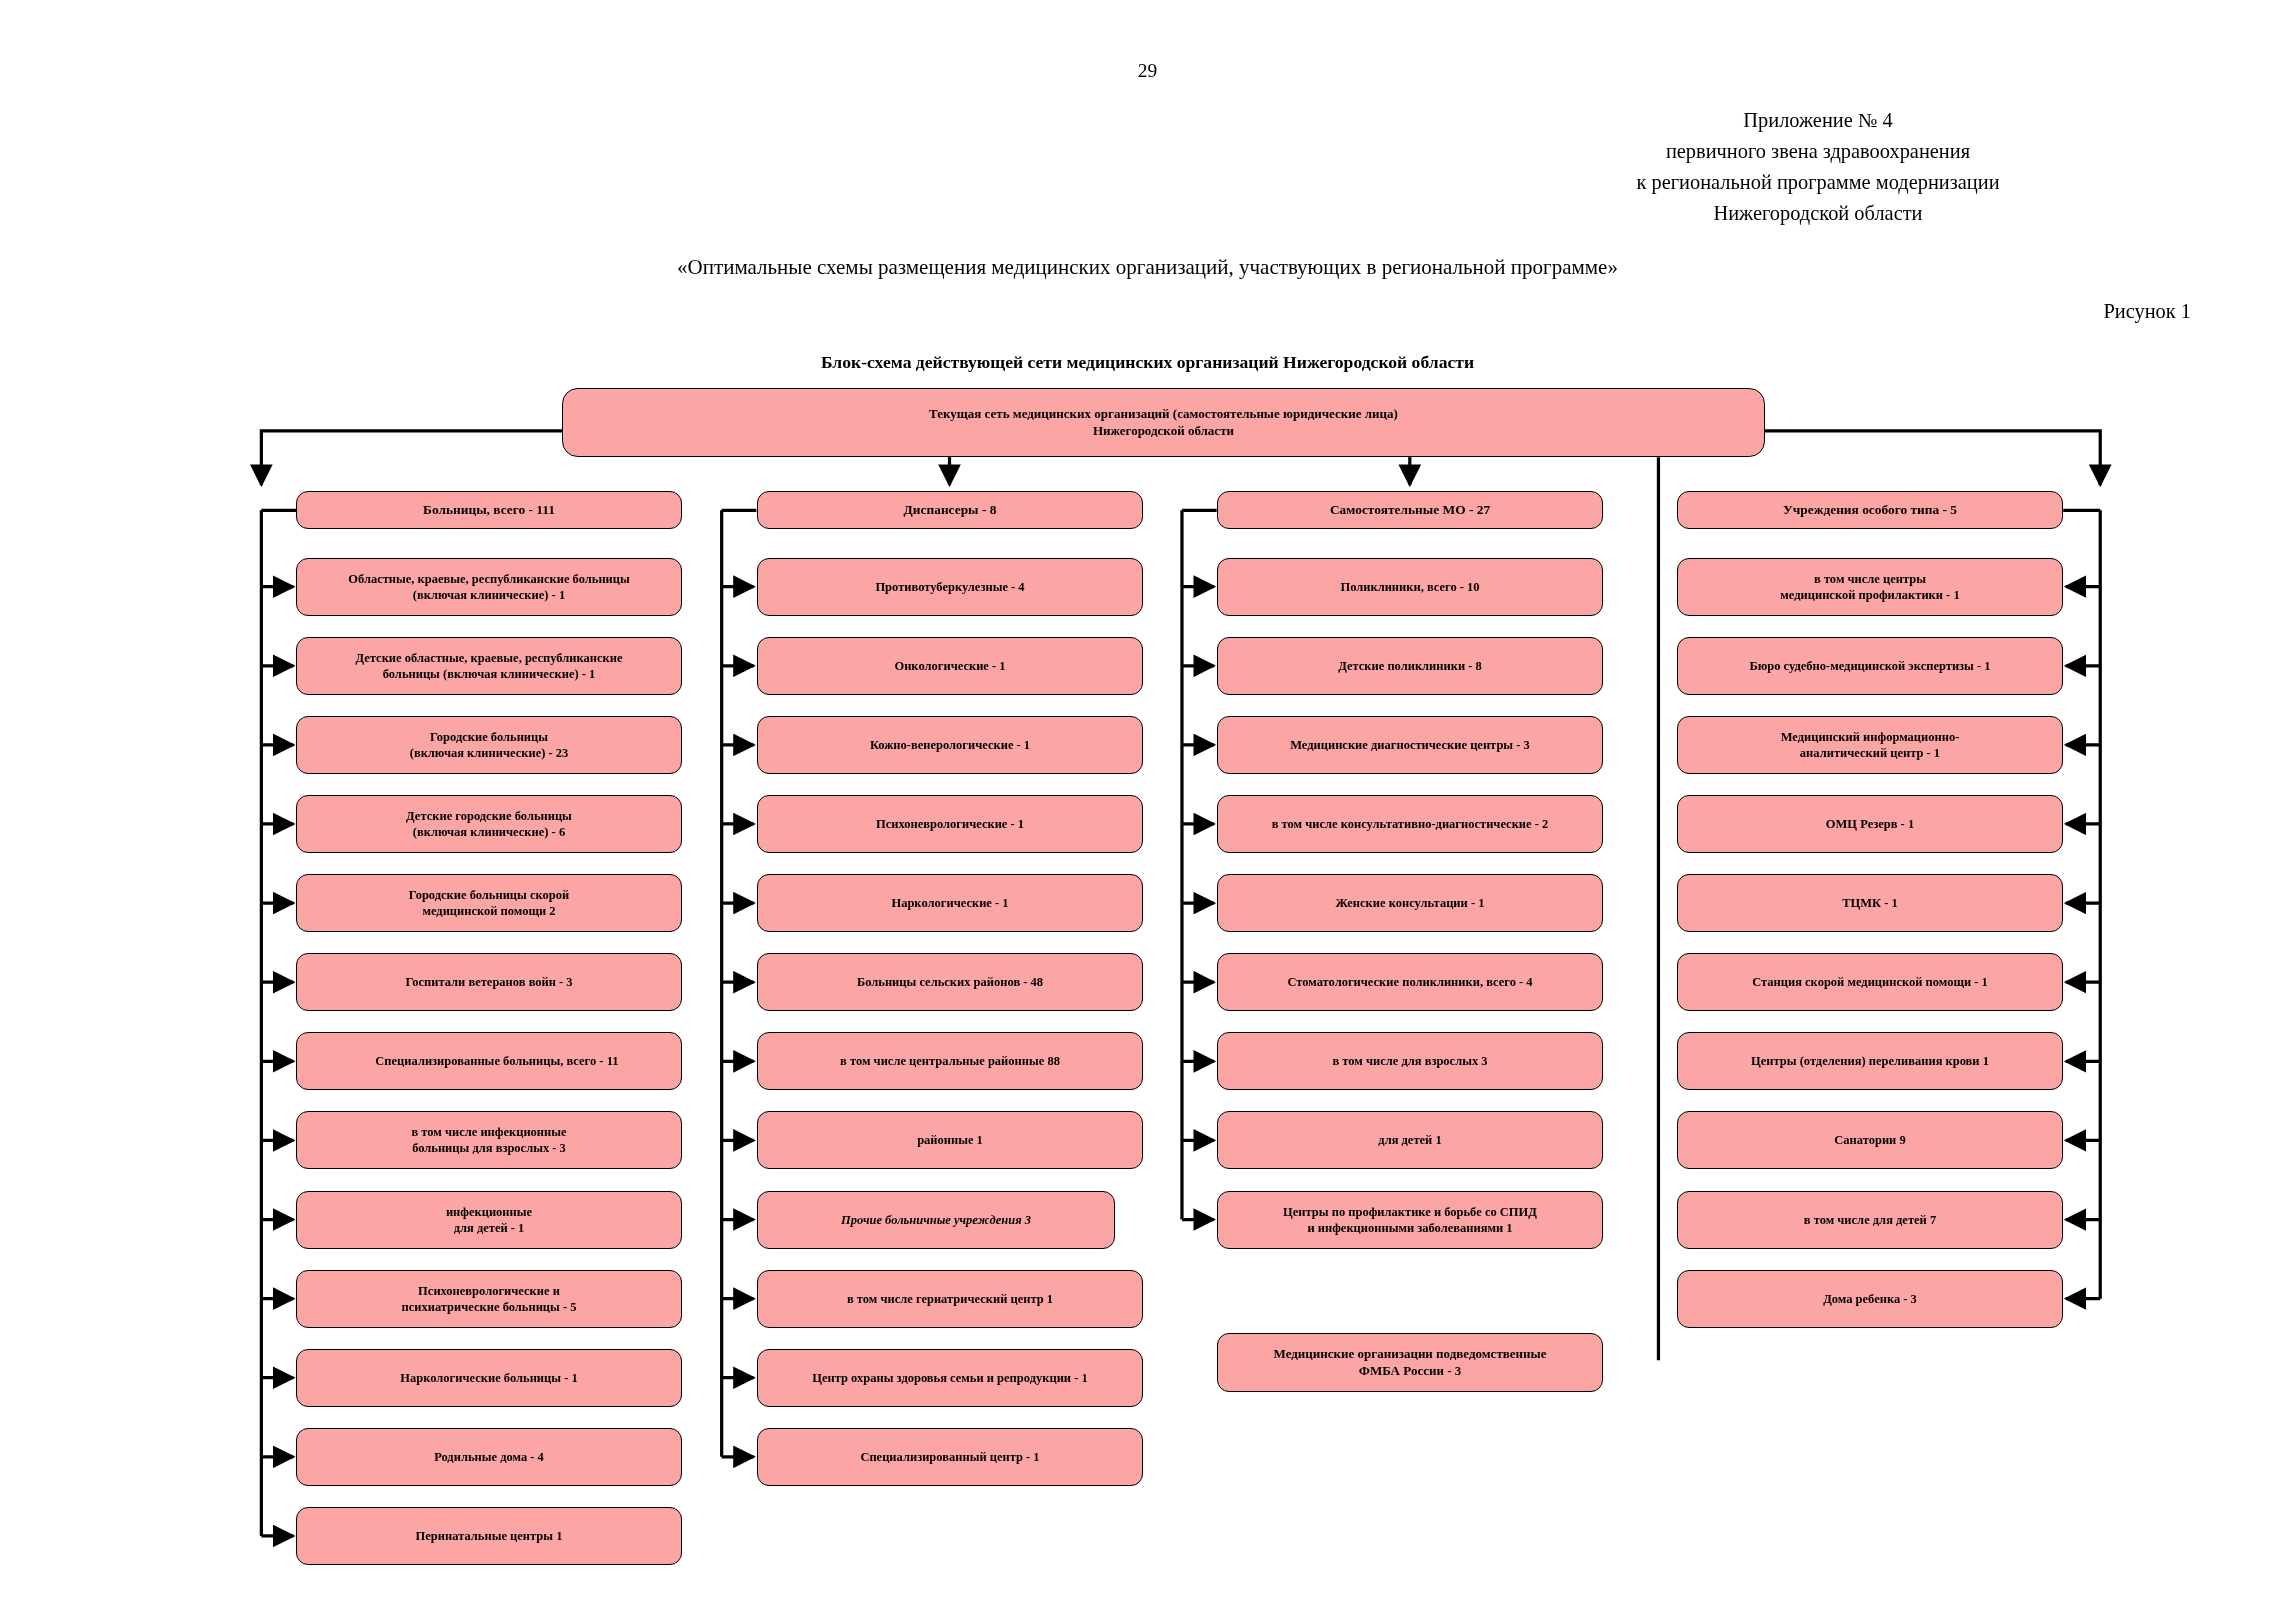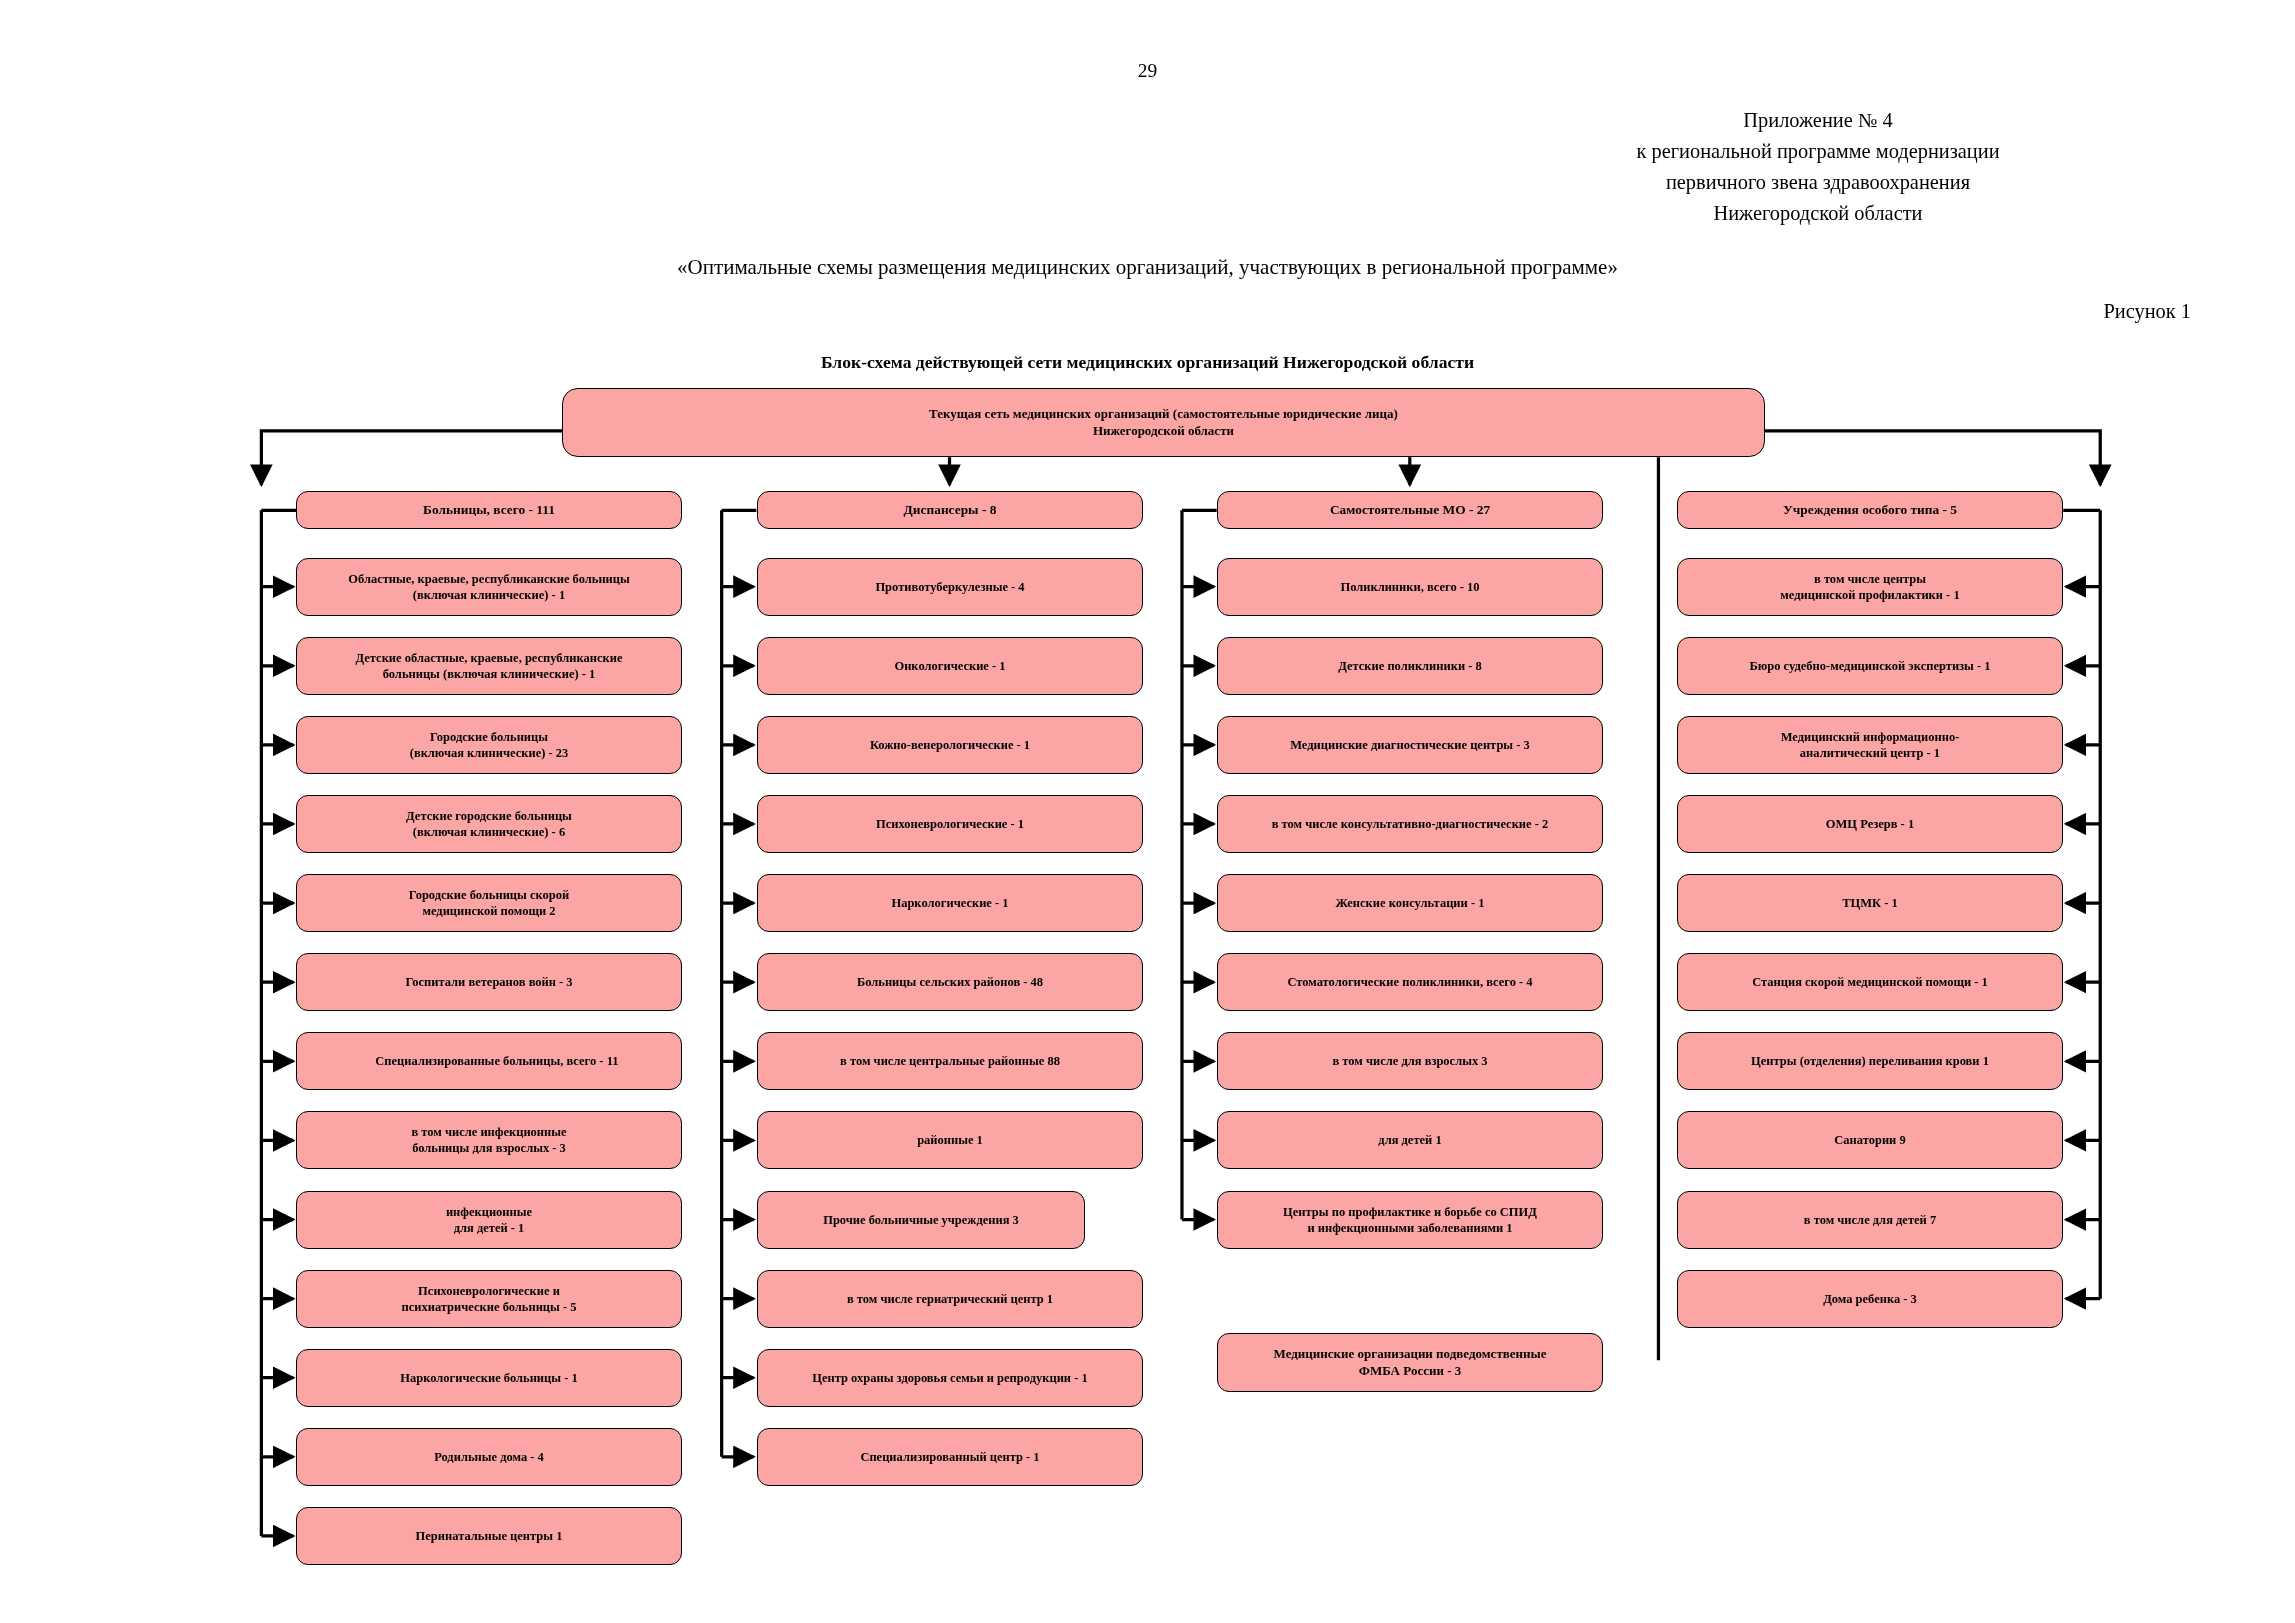--- a/index.html
+++ b/index.html
@@ -105,22 +105,22 @@
     font-size: 13px;
   }
 </style>
 </head>
 <body>
 
 <div class="page-number">29</div>
 
 <div class="appendix-block">
   <div>Приложение № 4</div>
+  <div>первичного звена здравоохранения</div>
   <div>к региональной программе модернизации</div>
-  <div>первичного звена здравоохранения</div>
   <div>Нижегородской области</div>
 </div>
 
 <div class="quoted-title">«Оптимальные схемы размещения медицинских организаций, участвующих в региональной программе»</div>
 
 <div class="figure-label">Рисунок 1</div>
 
 <div class="diagram-title">Блок-схема действующей сети медицинских организаций Нижегородской области</div>
 
 <svg id="diagram" viewBox="0 0 4961 3508" xmlns="http://www.w3.org/2000/svg">
@@ -217,21 +217,21 @@
     <div class="node leaf" style="left: 296px; top: 1507px; width: 386px; height: 58px;">Перинатальные центры  1</div>
     <div class="node header" style="left: 757px; top: 491px; width: 386px; height: 38px;">Диспансеры - 8</div>
     <div class="node leaf" style="left: 757px; top: 558px; width: 386px; height: 58px;">Противотуберкулезные - 4</div>
     <div class="node leaf" style="left: 757px; top: 637px; width: 386px; height: 58px;">Онкологические - 1</div>
     <div class="node leaf" style="left: 757px; top: 716px; width: 386px; height: 58px;">Кожно-венерологические - 1</div>
     <div class="node leaf" style="left: 757px; top: 795px; width: 386px; height: 58px;">Психоневрологические - 1</div>
     <div class="node leaf" style="left: 757px; top: 874px; width: 386px; height: 58px;">Наркологические - 1</div>
     <div class="node leaf" style="left: 757px; top: 953px; width: 386px; height: 58px;">Больницы сельских районов - 48</div>
     <div class="node leaf" style="left: 757px; top: 1032px; width: 386px; height: 58px;">в том числе центральные районные  88</div>
     <div class="node leaf" style="left: 757px; top: 1111px; width: 386px; height: 58px;">районные  1</div>
-    <div class="node leaf" style="left: 757px; top: 1191px; width: 328px; height: 58px;">Прочие больничные учреждения  3</div>
+    <div class="node leaf" style="left: 757px; top: 1191px; width: 358px; height: 58px; font-style: italic;">Прочие больничные учреждения  3</div>
     <div class="node leaf" style="left: 757px; top: 1270px; width: 386px; height: 58px;">в том числе гериатрический центр  1</div>
     <div class="node leaf" style="left: 757px; top: 1349px; width: 386px; height: 58px;">Центр охраны здоровья семьи и репродукции - 1</div>
     <div class="node leaf" style="left: 757px; top: 1428px; width: 386px; height: 58px;">Специализированный центр - 1</div>
     <div class="node header" style="left: 1217px; top: 491px; width: 386px; height: 38px;">Самостоятельные МО - 27</div>
     <div class="node leaf" style="left: 1217px; top: 558px; width: 386px; height: 58px;">Поликлиники, всего - 10</div>
     <div class="node leaf" style="left: 1217px; top: 637px; width: 386px; height: 58px;">Детские поликлиники - 8</div>
     <div class="node leaf" style="left: 1217px; top: 716px; width: 386px; height: 58px;">Медицинские диагностические центры - 3</div>
     <div class="node leaf" style="left: 1217px; top: 795px; width: 386px; height: 58px;">в том числе консультативно-диагностические - 2</div>
     <div class="node leaf" style="left: 1217px; top: 874px; width: 386px; height: 58px;">Женские консультации - 1</div>
     <div class="node leaf" style="left: 1217px; top: 953px; width: 386px; height: 58px;">Стоматологические поликлиники, всего - 4</div>

